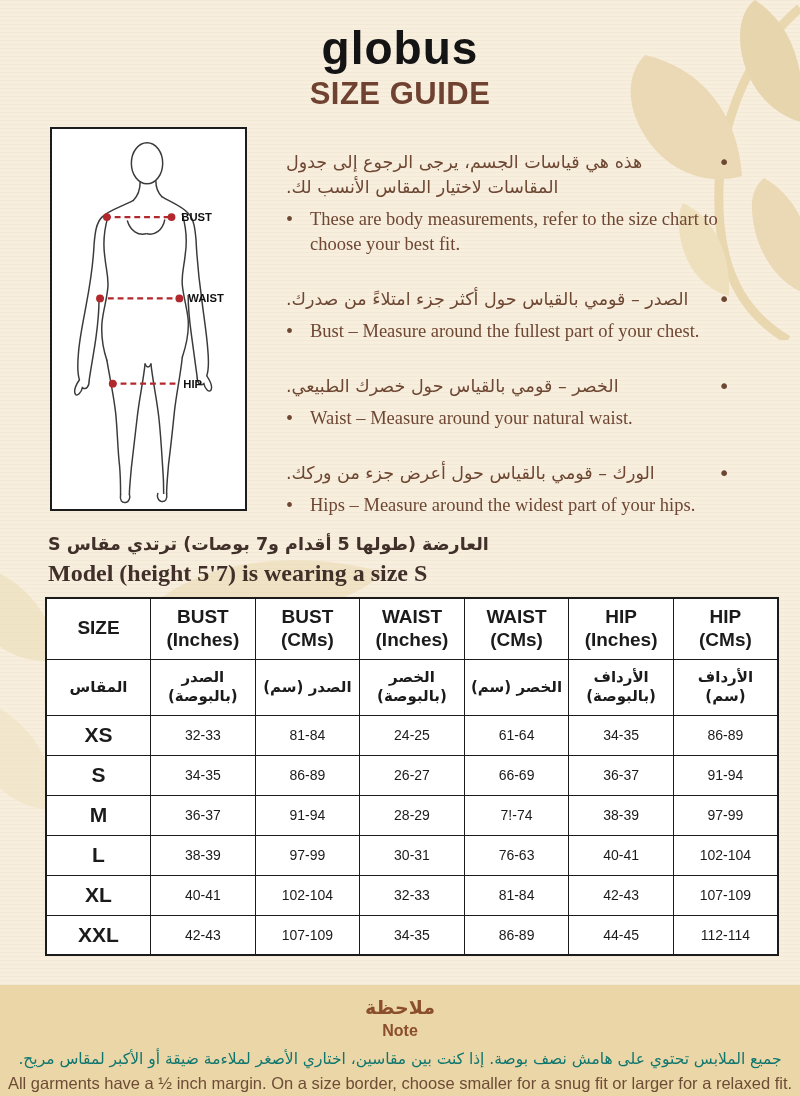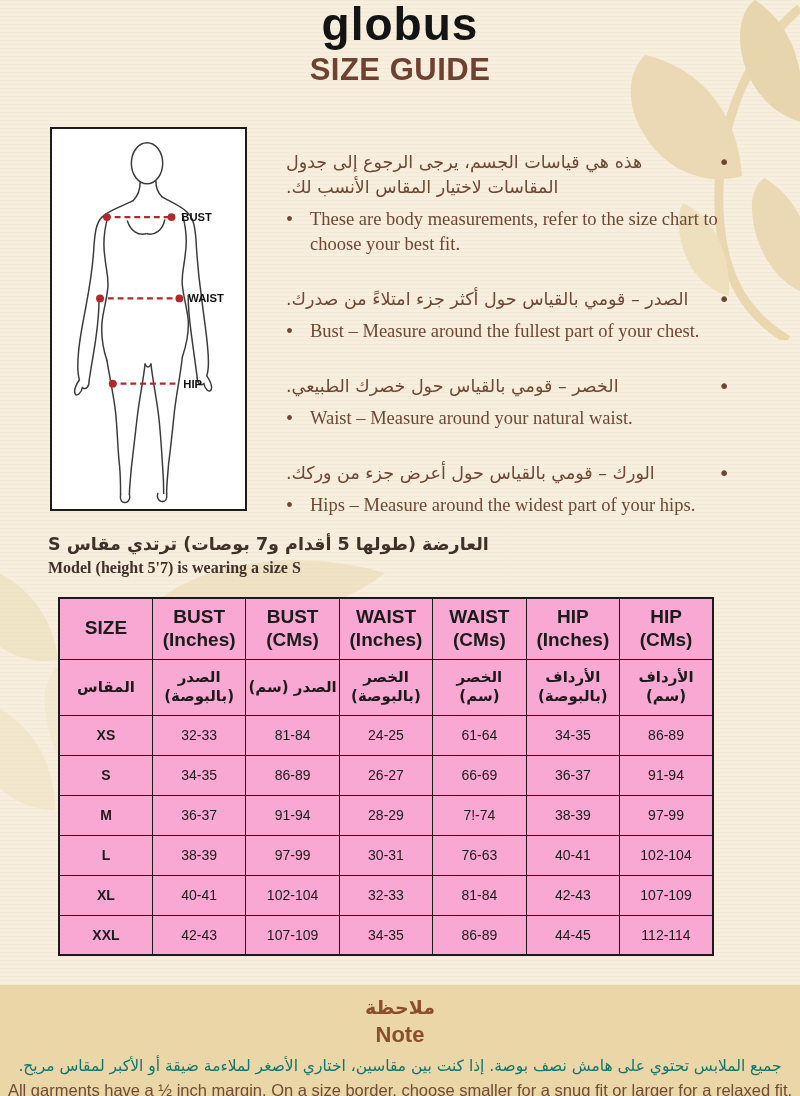--- a/index.html
+++ b/index.html
@@ -11,21 +11,21 @@
     -webkit-font-smoothing:antialiased;
   }
   .deco{position:absolute;z-index:0;pointer-events:none;}
   .deco-tr{top:0;right:0;}
   .deco-left{left:0;top:545px;opacity:.55;}
   .deco-model{left:130px;top:548px;opacity:.45;}
 
   .content{position:relative;z-index:1;}
 
   
-  .header{ text-align:center; }
+  .header{ text-align:center; padding-top:24px;}
   .logo{ font-size:46px; font-weight:600; letter-spacing:1px; color:#141414; line-height:1.05;}
   .guide-title{ font-size:31px; font-weight:800; letter-spacing:.5px; color:#6f4130; margin-top:4px;}
 
   
   .figure-box{
     position:absolute; left:50px; top:127px; width:197px; height:384px;
     background:#ffffff; border:2px solid #1c1c1c; box-sizing:border-box;
   }
   .figure-box svg{display:block;width:100%;height:100%;}
 
@@ -35,44 +35,44 @@
   .bullet{position:relative; color:#6e4733;}
   .bullet .dot{position:absolute; top:-1px; font-size:20px; line-height:1.3; color:#6e4733;}
   .bullet.ar{direction:rtl; text-align:left; padding-right:24px; font-family:"DejaVu Sans", sans-serif; font-size:17.5px; line-height:1.42;}
   .bullet.ar .dot{right:0;}
   .bullet.en{direction:ltr; text-align:left; padding-left:24px; font-family:"Liberation Serif", serif; font-size:18.5px; line-height:1.36;}
   .bullet.en .dot{left:0;}
 
   
   .model-note{position:absolute; left:48px; top:531px; width:520px; color:#41302a;font-weight:bold;}
   .model-note .ar{direction:rtl; text-align:left; font-family:"DejaVu Sans", sans-serif; font-size:17.5px; line-height:1.5;}
-  .model-note .en{font-family:"Liberation Serif", serif; font-size:16px; line-height:1.4;}
+  .model-note .en{font-family:"Liberation Serif", serif; font-size:24px; line-height:1.4;}
 
   
   .size-table{
-    position:absolute; left:58px; top:597px; width:656px;
-    border-collapse:collapse; table-layout:fixed; background:#f9a8d4;
+    position:absolute; left:45px; top:597px; width:734px;
+    border-collapse:collapse; table-layout:fixed; background:#ffffff;
     border:2.5px solid #1b1b1b;
   }
   .size-table td{
     border:1.6px solid #1b1b1b; text-align:center; vertical-align:middle;
     color:#1b1b1b; padding:0 2px; box-sizing:border-box;
   }
   .size-table .hrow-en td{height:61px; font-weight:700; font-size:19px; line-height:1.2; white-space:pre-line;}
   .size-table .hrow-ar td{height:56px; font-family:"DejaVu Sans", sans-serif; font-weight:700; font-size:15px; line-height:1.25; white-space:pre-line; direction:rtl;}
   .size-table .drow td{height:40px; font-family:Liberation Sans, sans-serif; font-size:14px;}
-  .size-table .drow td.size-cell{font-family:"Liberation Sans", sans-serif; font-weight:700; font-size:14px;}
+  .size-table .drow td.size-cell{font-family:"Liberation Sans", sans-serif; font-weight:700; font-size:21px;}
 
   
   .note{
     position:absolute; left:0; top:985px; width:800px; height:111px;
     background:#ebd6a7; text-align:center; box-sizing:border-box; padding-top:11px;
   }
   .note .t-ar{font-family:"DejaVu Sans", sans-serif; font-weight:700; font-size:19px; color:#8a4e2c; line-height:1.2;}
-  .note .t-en{font-weight:700; font-size:22px; color:#8a4e2c; line-height:1.25; margin-top:2px;}
+  .note .t-en{font-weight:700; font-size:16px; color:#8a4e2c; line-height:1.25; margin-top:2px;}
   .note .b-ar{direction:rtl; font-family:"DejaVu Sans", sans-serif; font-size:15.5px; color:#0f766e; margin-top:8px; line-height:1.3;}
   .note .b-en{font-size:16.5px; color:#6e4c36; margin-top:4px; line-height:1.3;}
 </style>
 </head>
 <body>
 
 <div class="deco deco-tr">
   <svg width="250" height="340" viewBox="0 0 250 340">
     <path d="M250,8 C195,55 162,135 170,225 C175,278 196,315 238,340" fill="none" stroke="#e9d7b0" stroke-width="9"></path>
     <path d="M95,55 C152,68 188,114 192,176 C150,188 104,166 85,116 C77,93 80,70 95,55 Z" fill="#ead9b4"></path>

